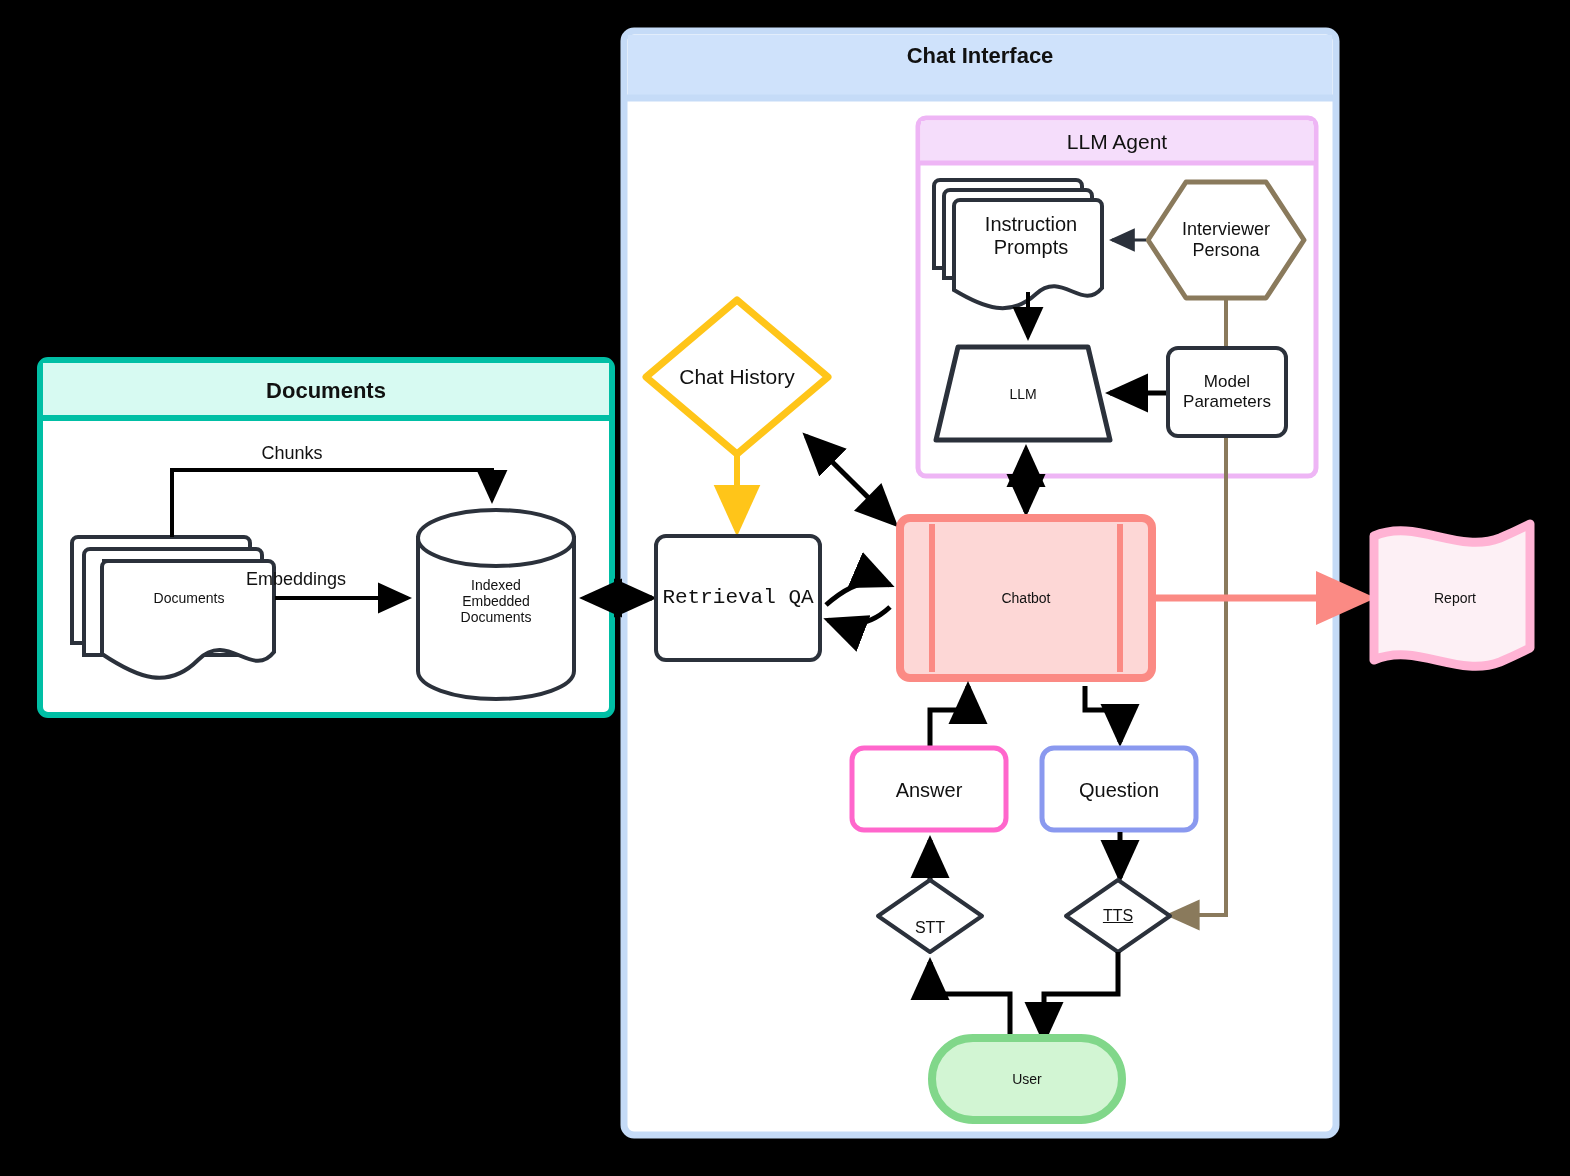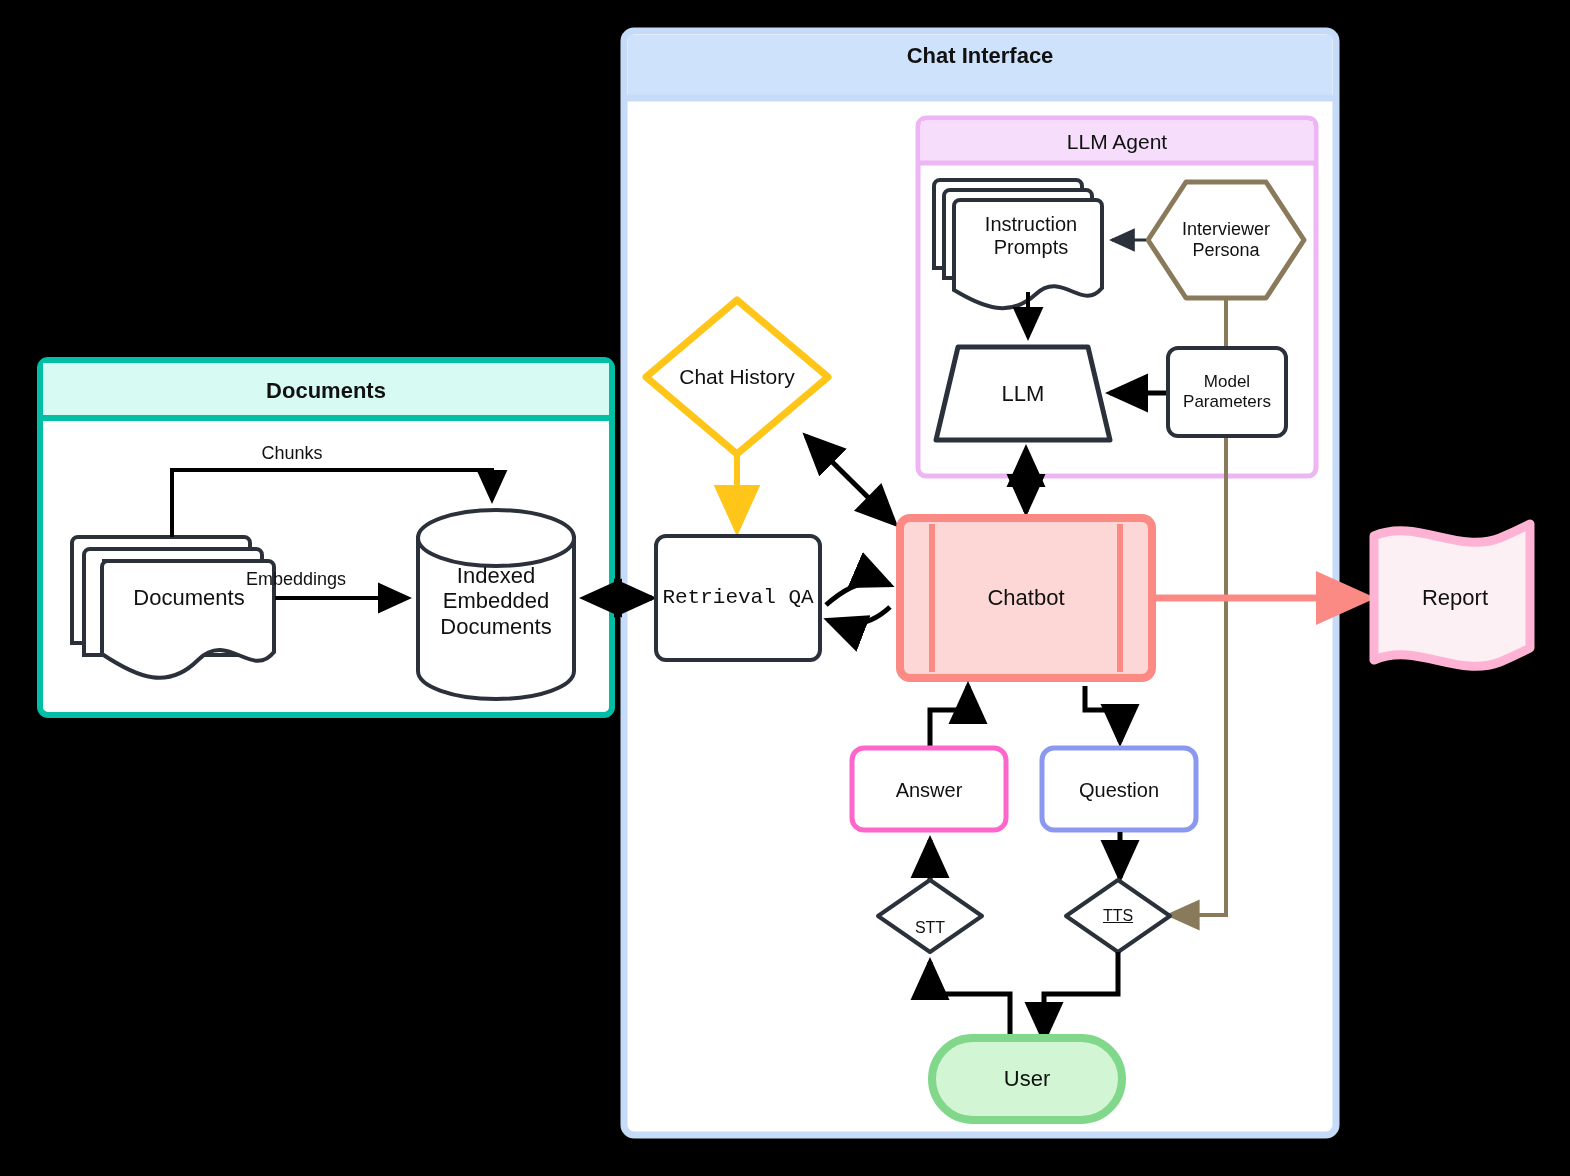--- a/index.html
+++ b/index.html
@@ -27,21 +27,21 @@
     position: absolute;
     display: flex;
     align-items: center;
     justify-content: center;
     text-align: center;
     color: #111111;
     line-height: 1.15;
     pointer-events: none;
     white-space: pre-line;
   }
-  .lbl-22 { font-size: 22px; }
+  .lbl-22 { font-size: 14px; }
   .lbl-21 { font-size: 21px; }
   .lbl-20 { font-size: 20px; }
   .lbl-18 { font-size: 18px; }
   .lbl-17 { font-size: 17px; }
   .lbl-16 { font-size: 16px; }
   .lbl-bold { font-weight: bold; font-size: 22px; }
   .lbl-edge { font-size: 18px; color: #111111; }
 </style>
 </head>
 <body>

